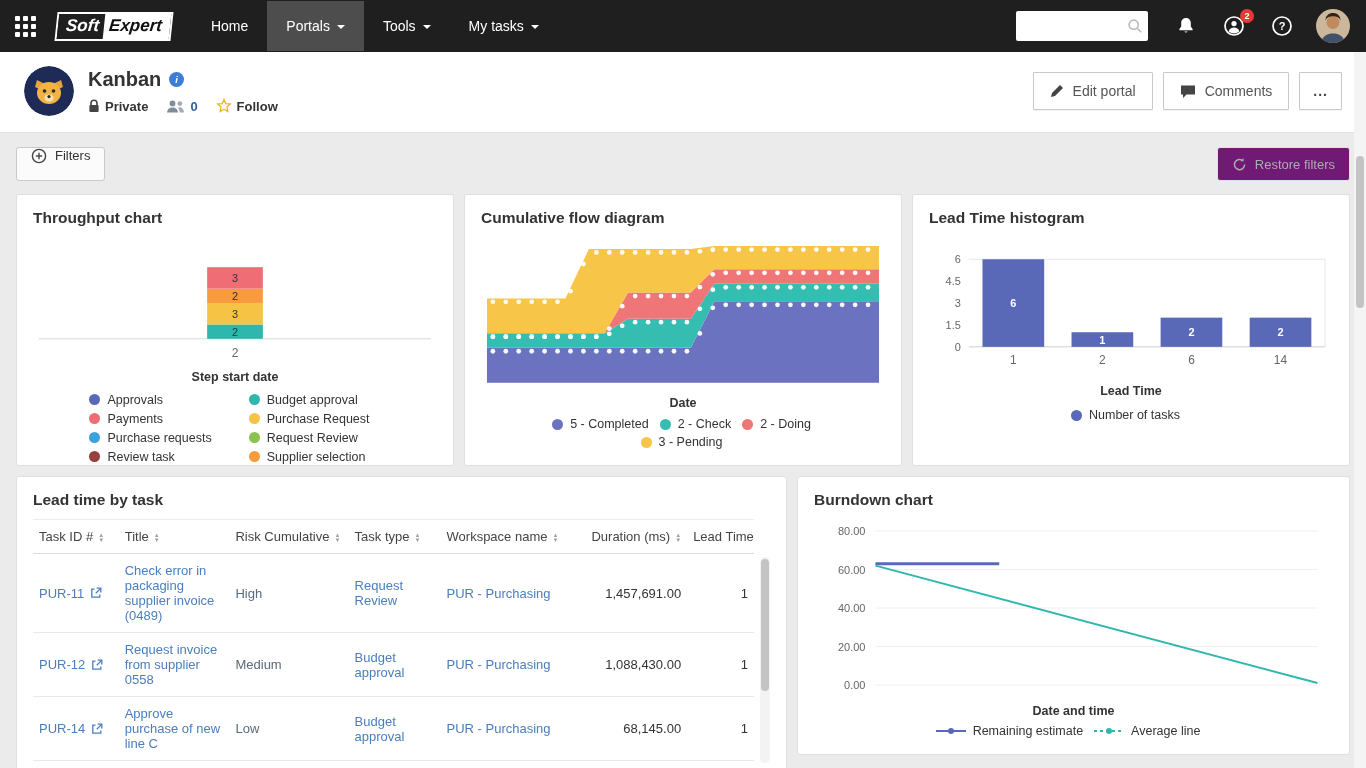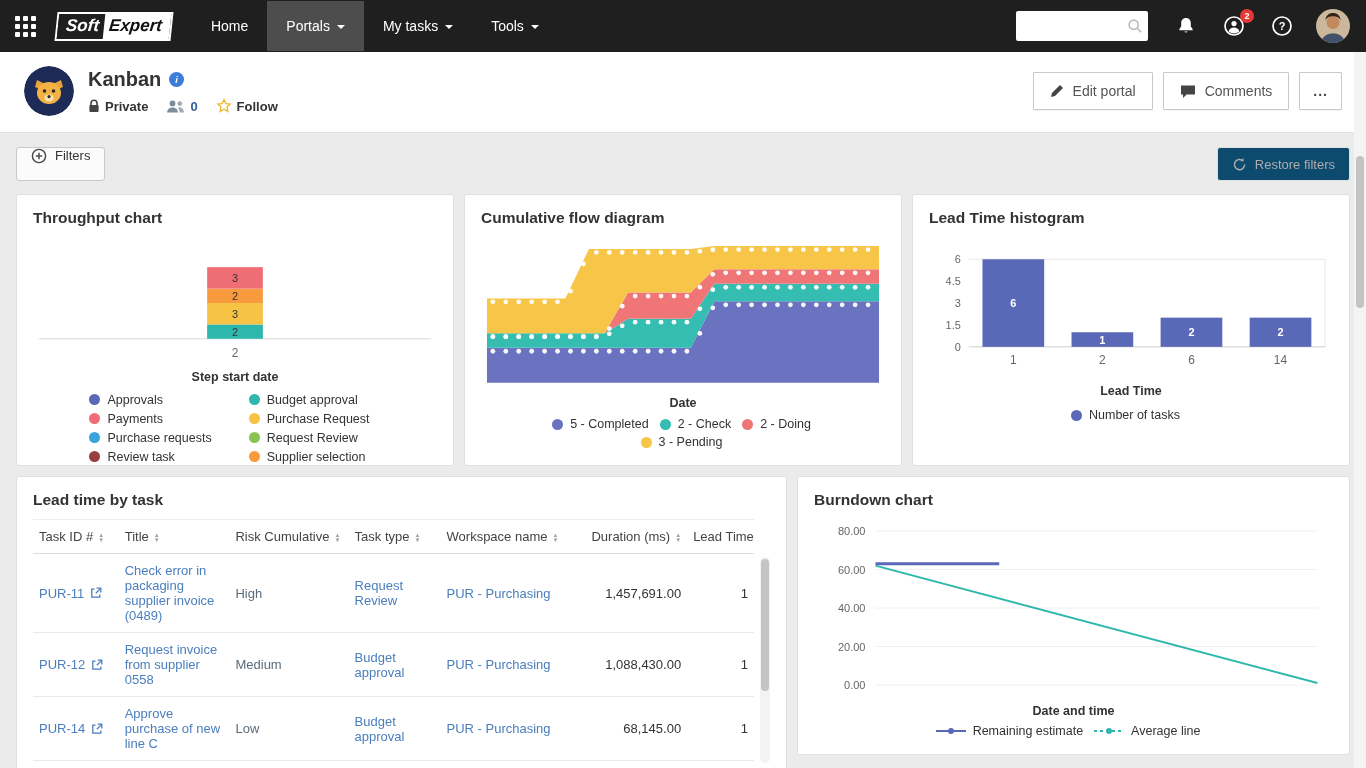--- a/index.html
+++ b/index.html
@@ -35,21 +35,21 @@
   .meta-item{display:flex;align-items:center;gap:5px;cursor:pointer}
   .members-num{color:#35609c}
   .header-actions{margin-left:auto;display:flex;gap:10px}
   .btn{display:flex;align-items:center;gap:9px;background:#fff;border:1px solid #c9c9c9;border-radius:1px;height:38px;padding:0 16px;font-size:14px;color:#555;cursor:pointer;box-shadow:0 1px 1px rgba(0,0,0,.05)}
   .btn-more{padding:0 13px;font-weight:bold;letter-spacing:1px;color:#444}
 
   
   .content{padding:14px 16px;position:relative}
   .filters-row{display:flex;justify-content:space-between;align-items:center;margin-bottom:13px}
   .btn-filters{display:flex;align-items:flex-start;gap:8px;background:#fbfbfb;border:1px solid #c9c9c9;border-radius:3px;height:34px;padding:0 14px;font-size:13px;color:#333;cursor:pointer}
-  .btn-restore{display:flex;align-items:center;gap:8px;background:#0c4a6e;border:1px solid #e0e0e0;border-radius:3px;height:34px;padding:0 14px;font-size:13px;color:#adadad;cursor:default}
+  .btn-restore{display:flex;align-items:center;gap:8px;background:#701a75;border:1px solid #e0e0e0;border-radius:3px;height:34px;padding:0 14px;font-size:13px;color:#adadad;cursor:default}
   .grid1{display:grid;grid-template-columns:1fr 1fr 1fr;gap:10px;margin-bottom:10px}
   .grid2{display:grid;grid-template-columns:57.8% calc(42.2% - 10px);gap:10px;align-items:start}
   .card{background:#fff;border:1px solid #e0e0e0;border-radius:3px;padding:14px 16px;overflow:hidden}
   .grid1 .card{height:272px}
   .card h2{font-size:15.5px;color:#333;margin-bottom:4px}
   .xlabel{text-align:center;font-size:12.5px;font-weight:bold;color:#333;margin-top:1px}
   .legend{display:flex;justify-content:center;flex-wrap:wrap;margin-top:7px}
   .legend-item{display:flex;align-items:center;gap:7px;font-size:12.5px;color:#333;margin:2px 11px 2px 0}
   .dot{width:11px;height:11px;border-radius:50%;flex:none}
   .tp-legend{display:grid;grid-auto-flow:column;grid-template-rows:repeat(4,19px);width:fit-content;margin:6px auto 0;column-gap:26px}
@@ -99,25 +99,25 @@
   </div>
   <nav class="mainnav" id="main-nav">
       <div class="nav-item">
         <span>Home</span>
       </div>
       <div class="nav-item active">
         <span>Portals</span>
         <span class="caret"></span>
       </div>
       <div class="nav-item">
-        <span>My tasks</span>
+        <span>Tools</span>
         <span class="caret"></span>
       </div>
       <div class="nav-item">
-        <span>Tools</span>
+        <span>My tasks</span>
         <span class="caret"></span>
       </div>
     </nav>
   <div class="topbar-right">
     <div class="searchbox">
       <input value="" style="">
       <span class="search-icon">
         <svg width="16" height="16" viewBox="0 0 16 16">
             <circle cx="6.7" cy="6.7" r="4.6" fill="none" stroke="#b9b9b9" stroke-width="1.6"></circle>
             <line x1="10.2" y1="10.2" x2="14.2" y2="14.2" stroke="#b9b9b9" stroke-width="1.6"></line>

